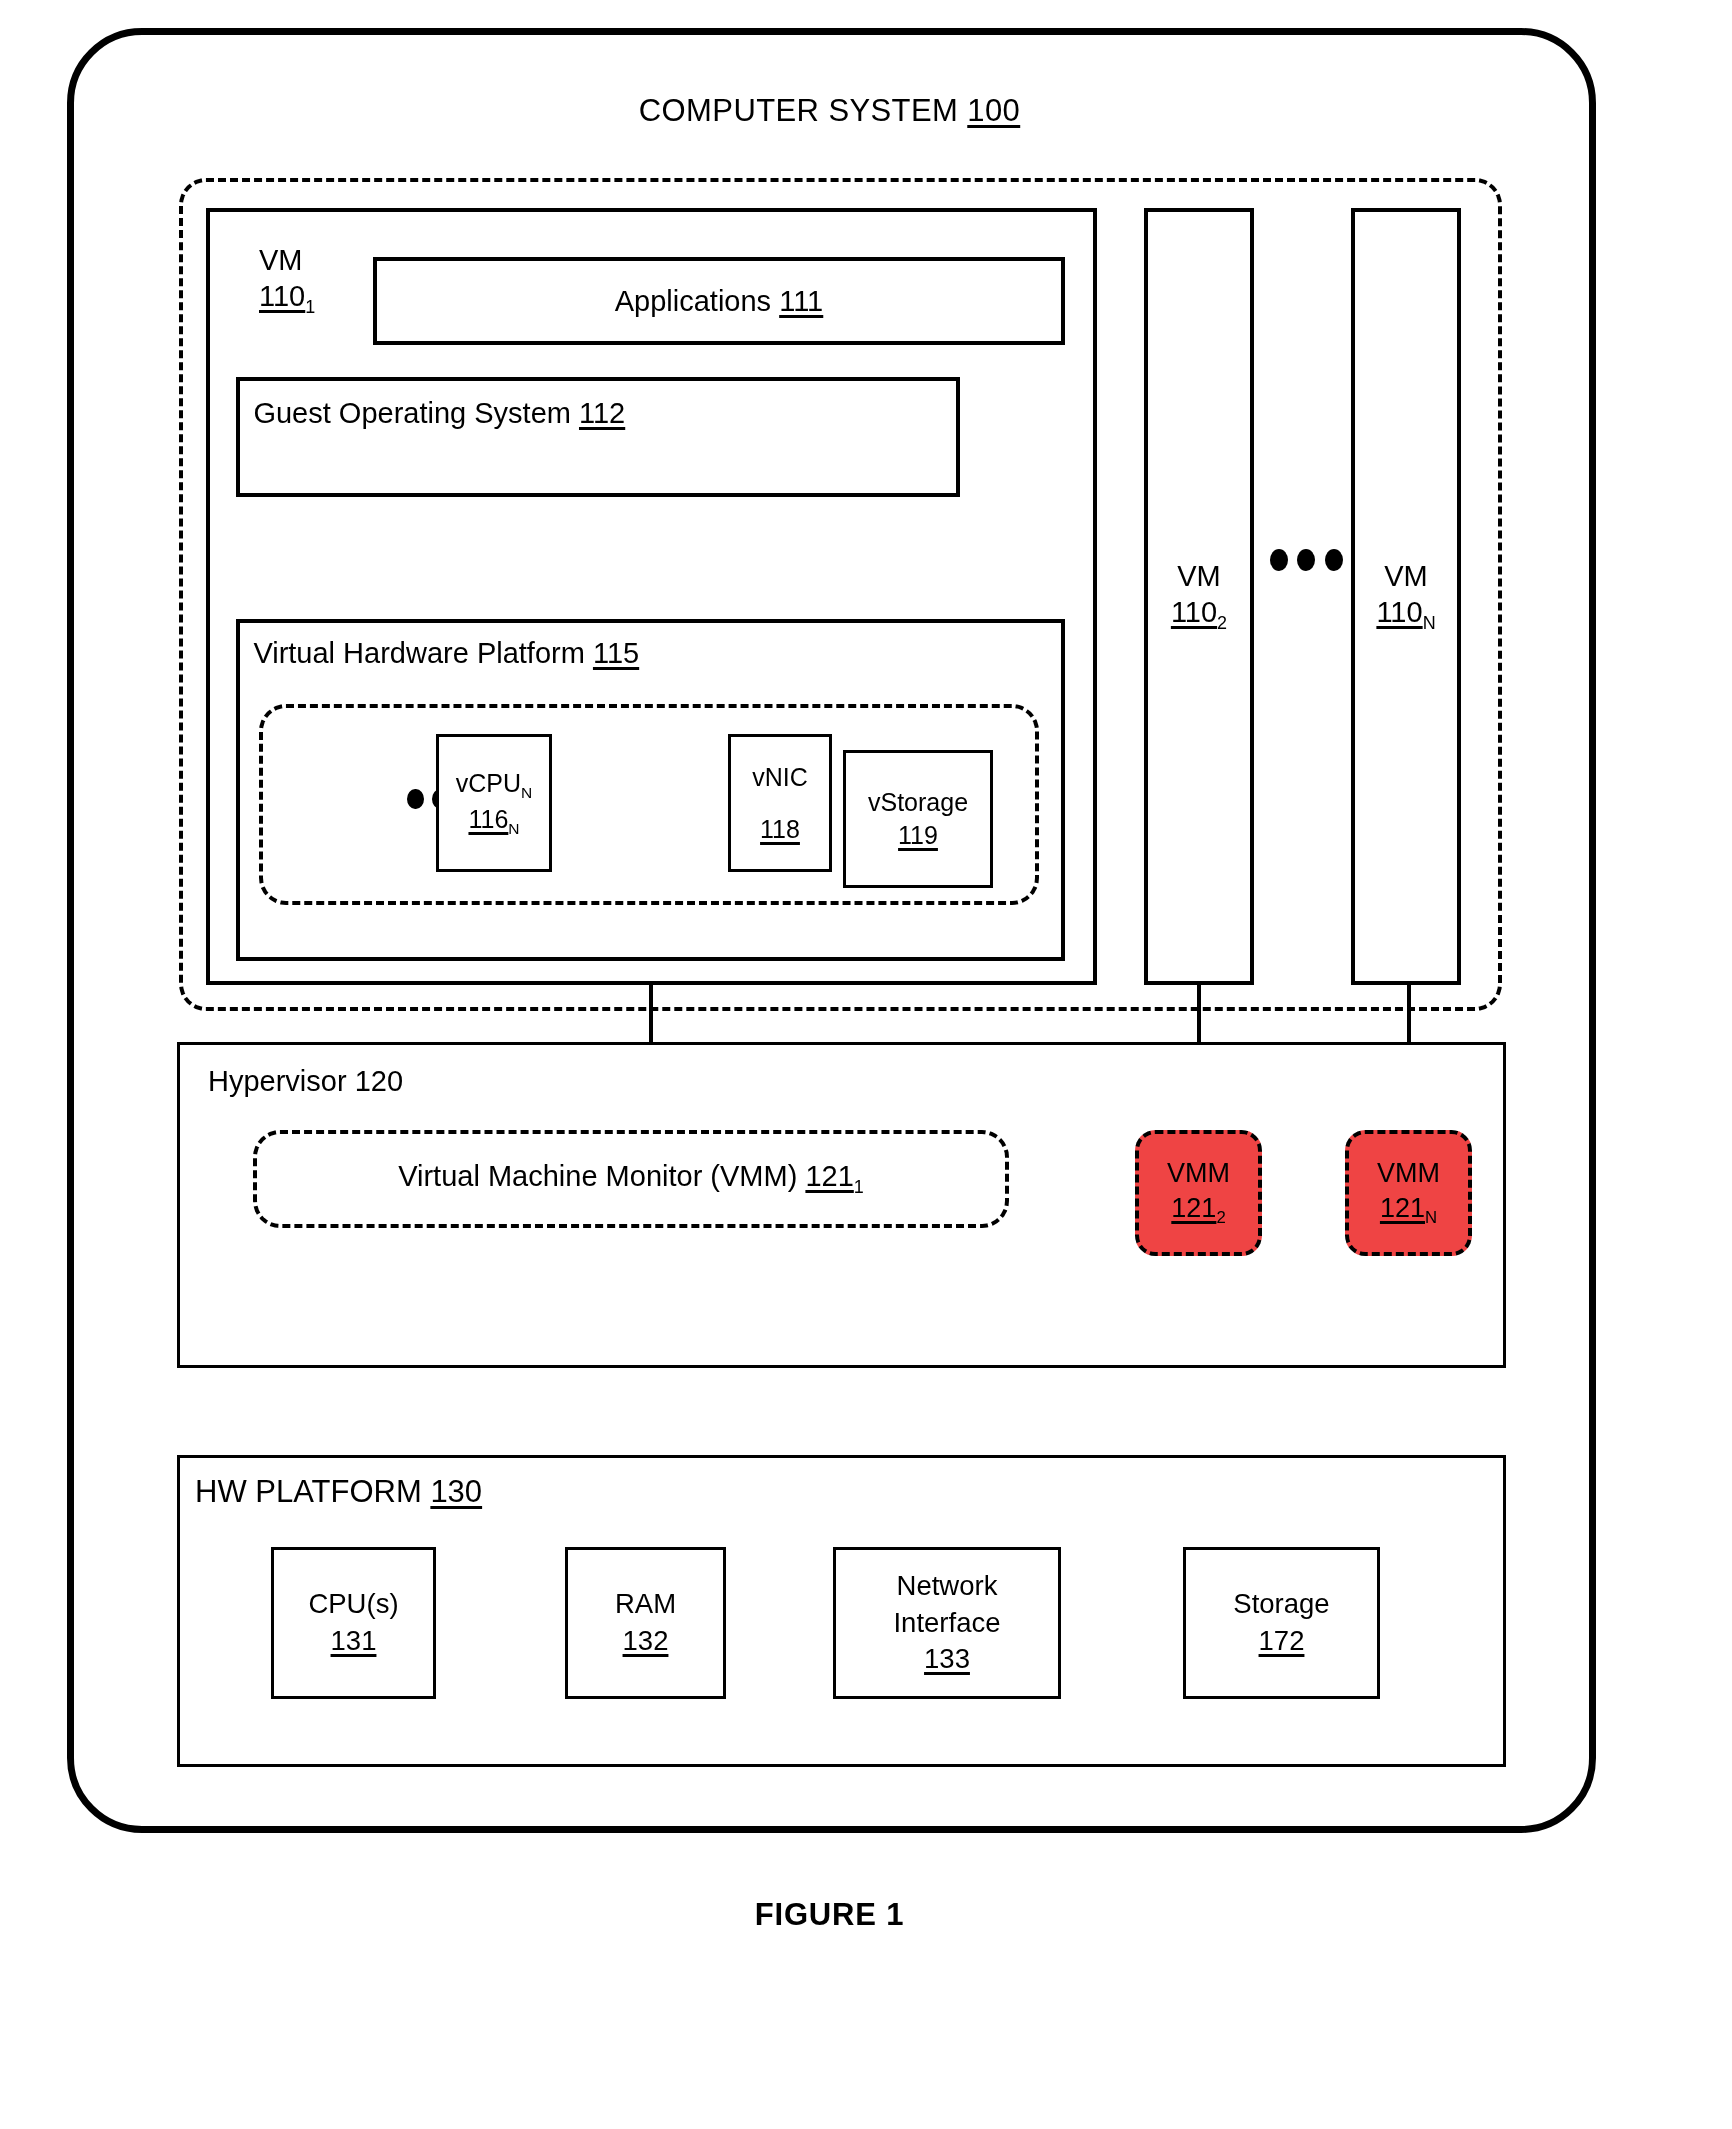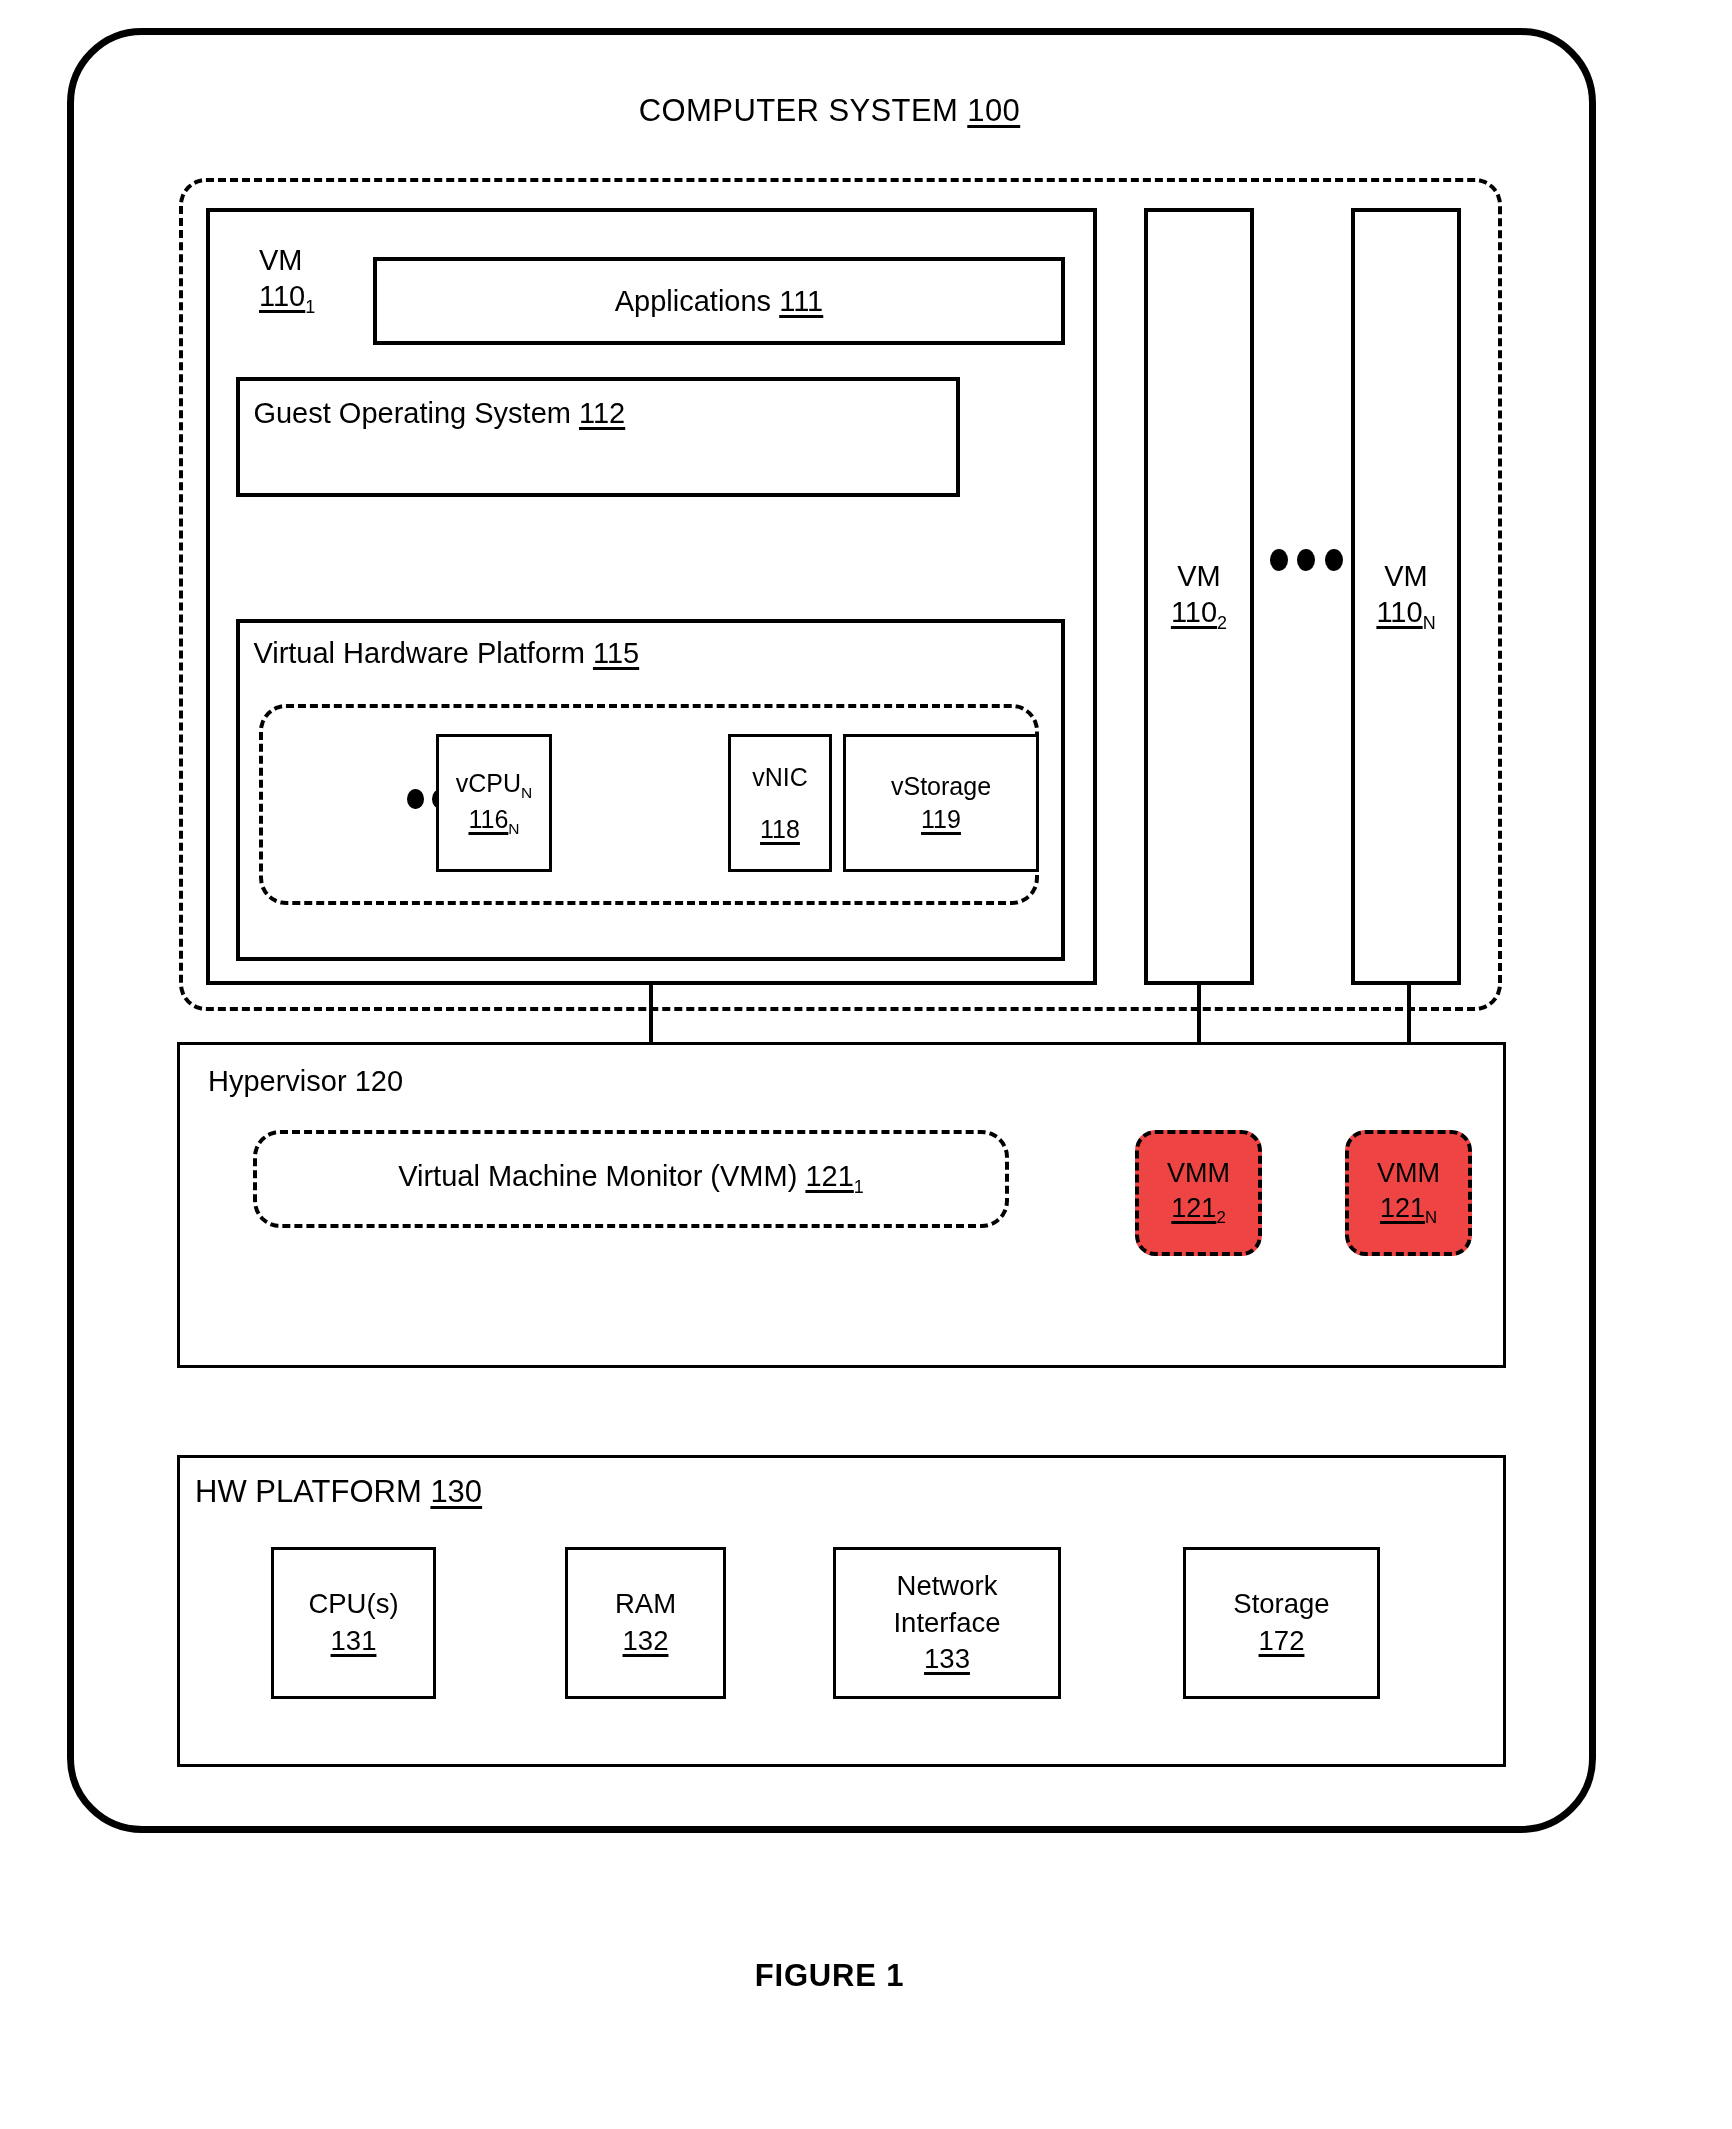--- a/index.html
+++ b/index.html
@@ -223,21 +223,21 @@
     position: absolute;
     width: 0; height: 0;
     border-left: 16.5px solid transparent;
     border-right: 16.5px solid transparent;
     border-top: 27px solid #000;
   }
 
   
   #figure-caption {
     position: absolute;
-    left: 0; top: 1958px;
+    left: 0; top: 1897px;
     width: 1659px;
     text-align: center;
     font-size: 31px;
     font-weight: bold;
     letter-spacing: 0.8px;
   }
 
   .u { text-decoration: underline; text-underline-offset: 3.9px; text-decoration-thickness: 3.1px; }
   .sub { font-size: 0.62em; vertical-align: sub; }
   .nowrap { white-space: nowrap; }
@@ -297,21 +297,21 @@
     <span class="line nowrap"><span>vCPU</span><span class="sub">N</span></span>
     <span class="line nowrap"><span class="u">116</span><span class="sub">N</span></span>
   </div>
 
 
   <div class="vdev" style="left:728px; width:104px;gap:19px;">
     <span class="line">vNIC</span>
     <span class="line"><span class="u">118</span></span>
   </div>
 
-  <div class="vdev" style="left:843px; width:196px;">
+  <div class="vdev" style="left:843px; width:150px;margin-top:16px;">
     <span class="line">vStorage</span>
     <span class="line"><span class="u">119</span></span>
   </div>
 
   <div id="vm-col-2" class="vm-col">
     <span class="line">VM</span>
     <span class="line nowrap"><span class="u">110</span><span class="sub">2</span></span>
   </div>
 
   <div id="vm-ellipsis">

